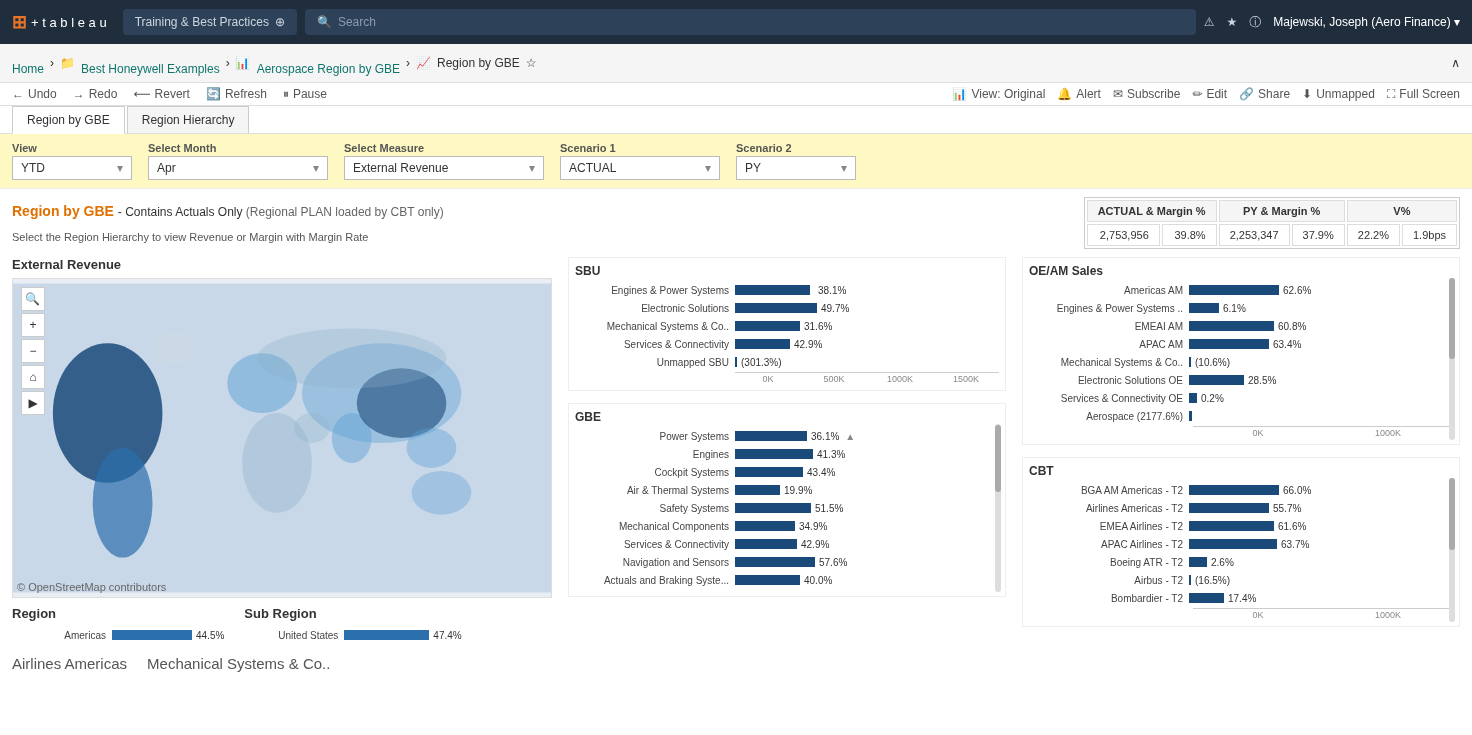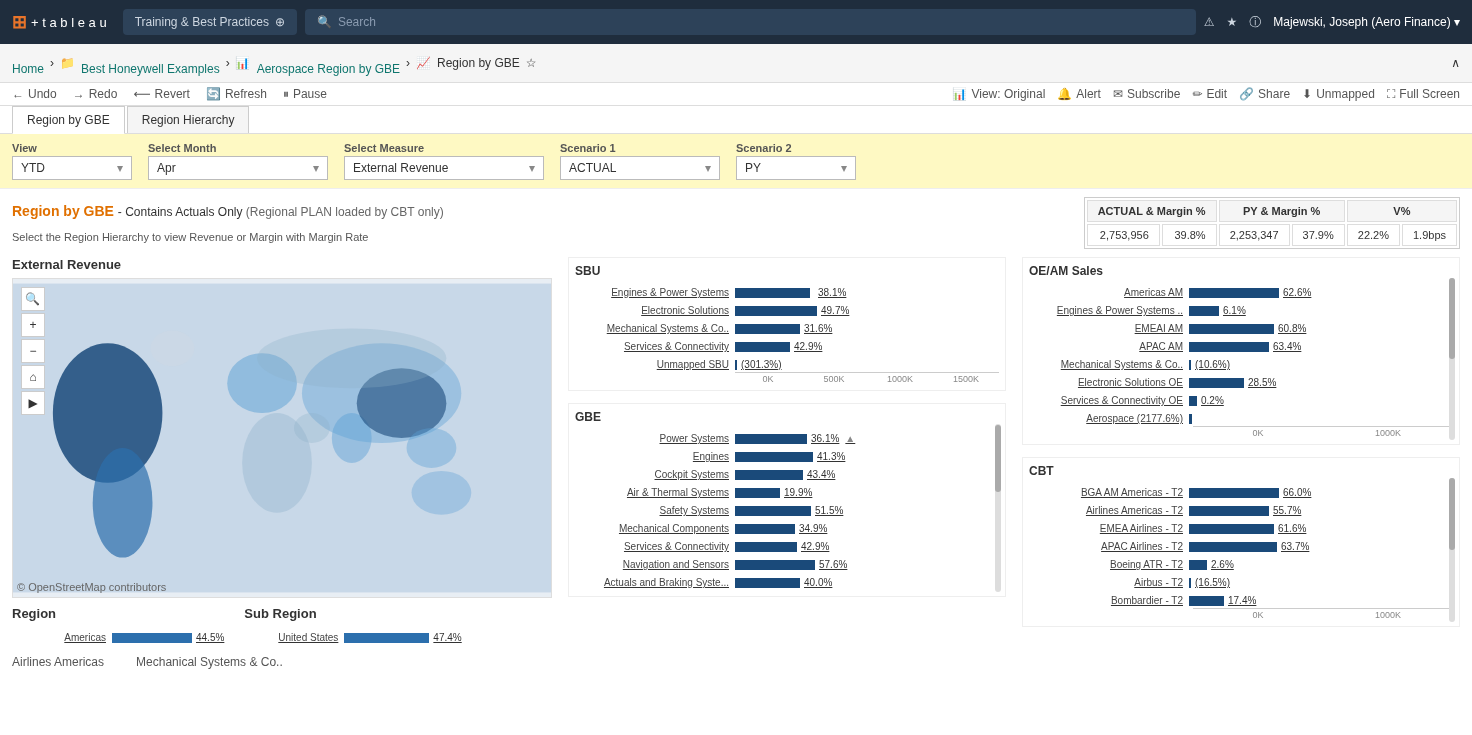--- a/index.html
+++ b/index.html
@@ -62,21 +62,21 @@
     .map-credit { position: absolute; bottom: 4px; left: 4px; font-size: 11px; color: #666; }
 
     
     .middle-section { flex: 1; display: flex; flex-direction: column; gap: 12px; }
 
     
     .right-section { flex: 1; display: flex; flex-direction: column; gap: 12px; }
 
     
     .bar-chart { font-size: 10px; }
-    .bar-row { display: flex; align-items: flex-end; margin-bottom: 2px; height: 16px; text-decoration: underline; }
+    .bar-row { display: flex; align-items: center; margin-bottom: 2px; height: 16px; }
     .bar-label { text-align: right; color: #444; flex: 0 0 160px; padding-right: 6px; font-size: 10px; white-space: nowrap; overflow: hidden; text-overflow: ellipsis; }
     .bar-label-short { text-align: right; color: #444; flex: 0 0 100px; padding-right: 6px; font-size: 10px; }
     .bar-track { flex: 1; display: flex; align-items: center; gap: 4px; }
     .bar-fill { height: 10px; background: #2c6fad; }
     .bar-fill-dark { height: 10px; background: #1a4a7a; }
     .bar-value { font-size: 10px; color: #333; white-space: nowrap; }
     .bar-axis { display: flex; gap: 0; margin-left: 160px; border-top: 1px solid #ccc; font-size: 9px; color: #888; padding-top: 1px; }
     .bar-axis-short { display: flex; gap: 0; margin-left: 100px; border-top: 1px solid #ccc; font-size: 9px; color: #888; padding-top: 1px; }
     .axis-tick { flex: 1; text-align: center; }
 
@@ -588,16 +588,16 @@
         </div>
       </div>
       <div style="position:absolute;right:4px;top:20px;bottom:4px;width:6px;background:#ddd;border-radius:3px">
         <div style="height:50%;background:#aaa;border-radius:3px"></div>
       </div>
     </div>
 
   </div>
 </div>
 
-<div style="padding:2px 12px; font-size:12px; color:#555; display:flex; gap:32px;">
+<div style="padding:2px 12px; font-size:15px; color:#555; display:flex; gap:20px;">
   <span>Airlines Americas</span>
   <span>Mechanical Systems &amp; Co..</span>
 </div>
 
 </body></html>

